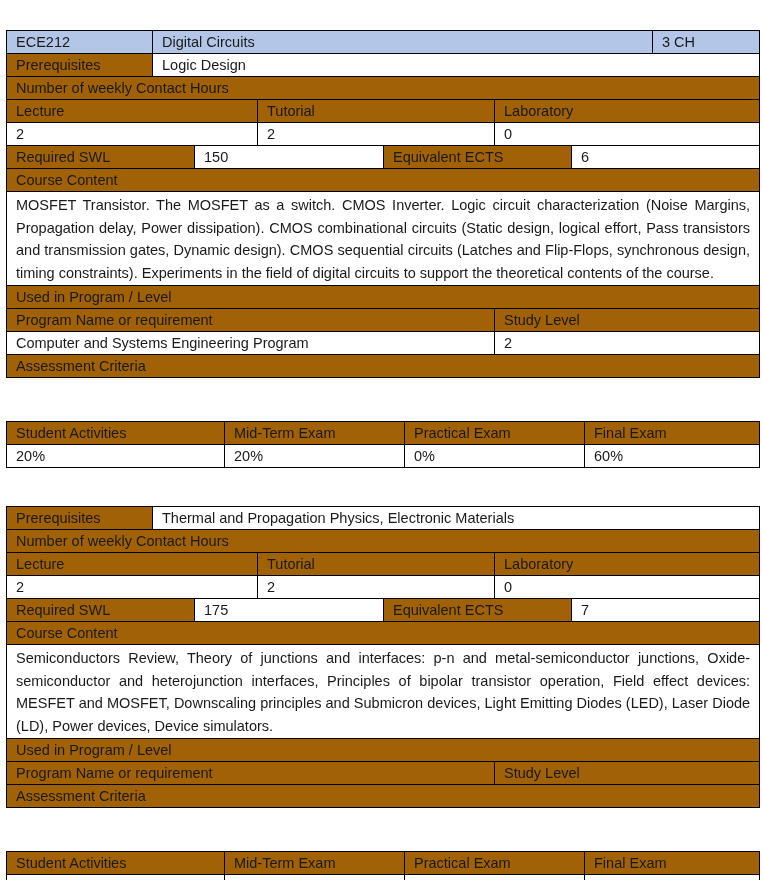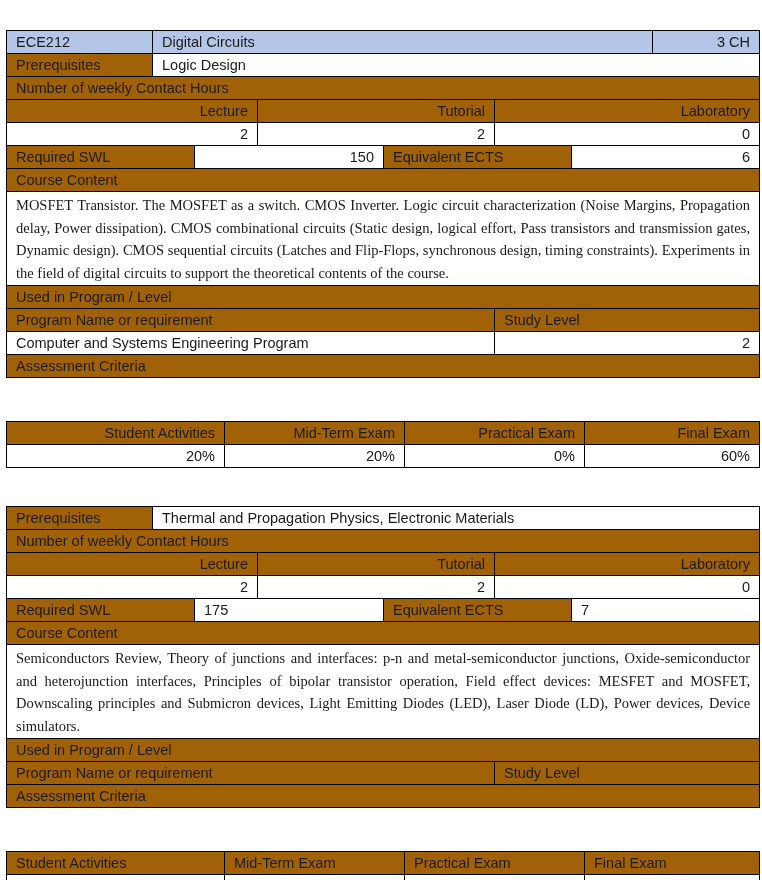--- a/index.html
+++ b/index.html
@@ -4,25 +4,25 @@
 <style>
   html, body { margin: 0; padding: 0; background: #ffffff; }
   body { width: 762px; height: 880px; position: relative; overflow: hidden;
          font-family: "Liberation Sans", "DejaVu Sans", sans-serif; color: #1a1a1a; }
   .course { position: absolute; left: 6px; width: 753px; border-collapse: collapse; table-layout: fixed; margin-top: 23px; }
   .course td { border: 1px solid #000; padding: 0 9px; height: 22px; font-size: 14.5px; line-height: 22px;
                white-space: nowrap; overflow: hidden; vertical-align: middle; }
   .blue { background: #b4c6e7; }
   .green { background: #a16207; }
   .white { background: #ffffff; }
-  .c { text-align: right; }
+  .c { text-align: left; }
   .content { white-space: normal !important; line-height: 22.5px !important; padding: 2px 9px 1px 9px !important;
              height: auto !important; }
   .justify { text-align: justify; }
-  .justify-last { text-align-last: left; font-family: Liberation Serif, serif; }
+  .justify-last { text-align-last: left; }
 </style>
 </head>
 <body>
 
 <table class="course" style="top:7px;">
   <colgroup>
     <col style="width:146px">
       <col style="width:42px">
       <col style="width:63px">
       <col style="width:126px">

